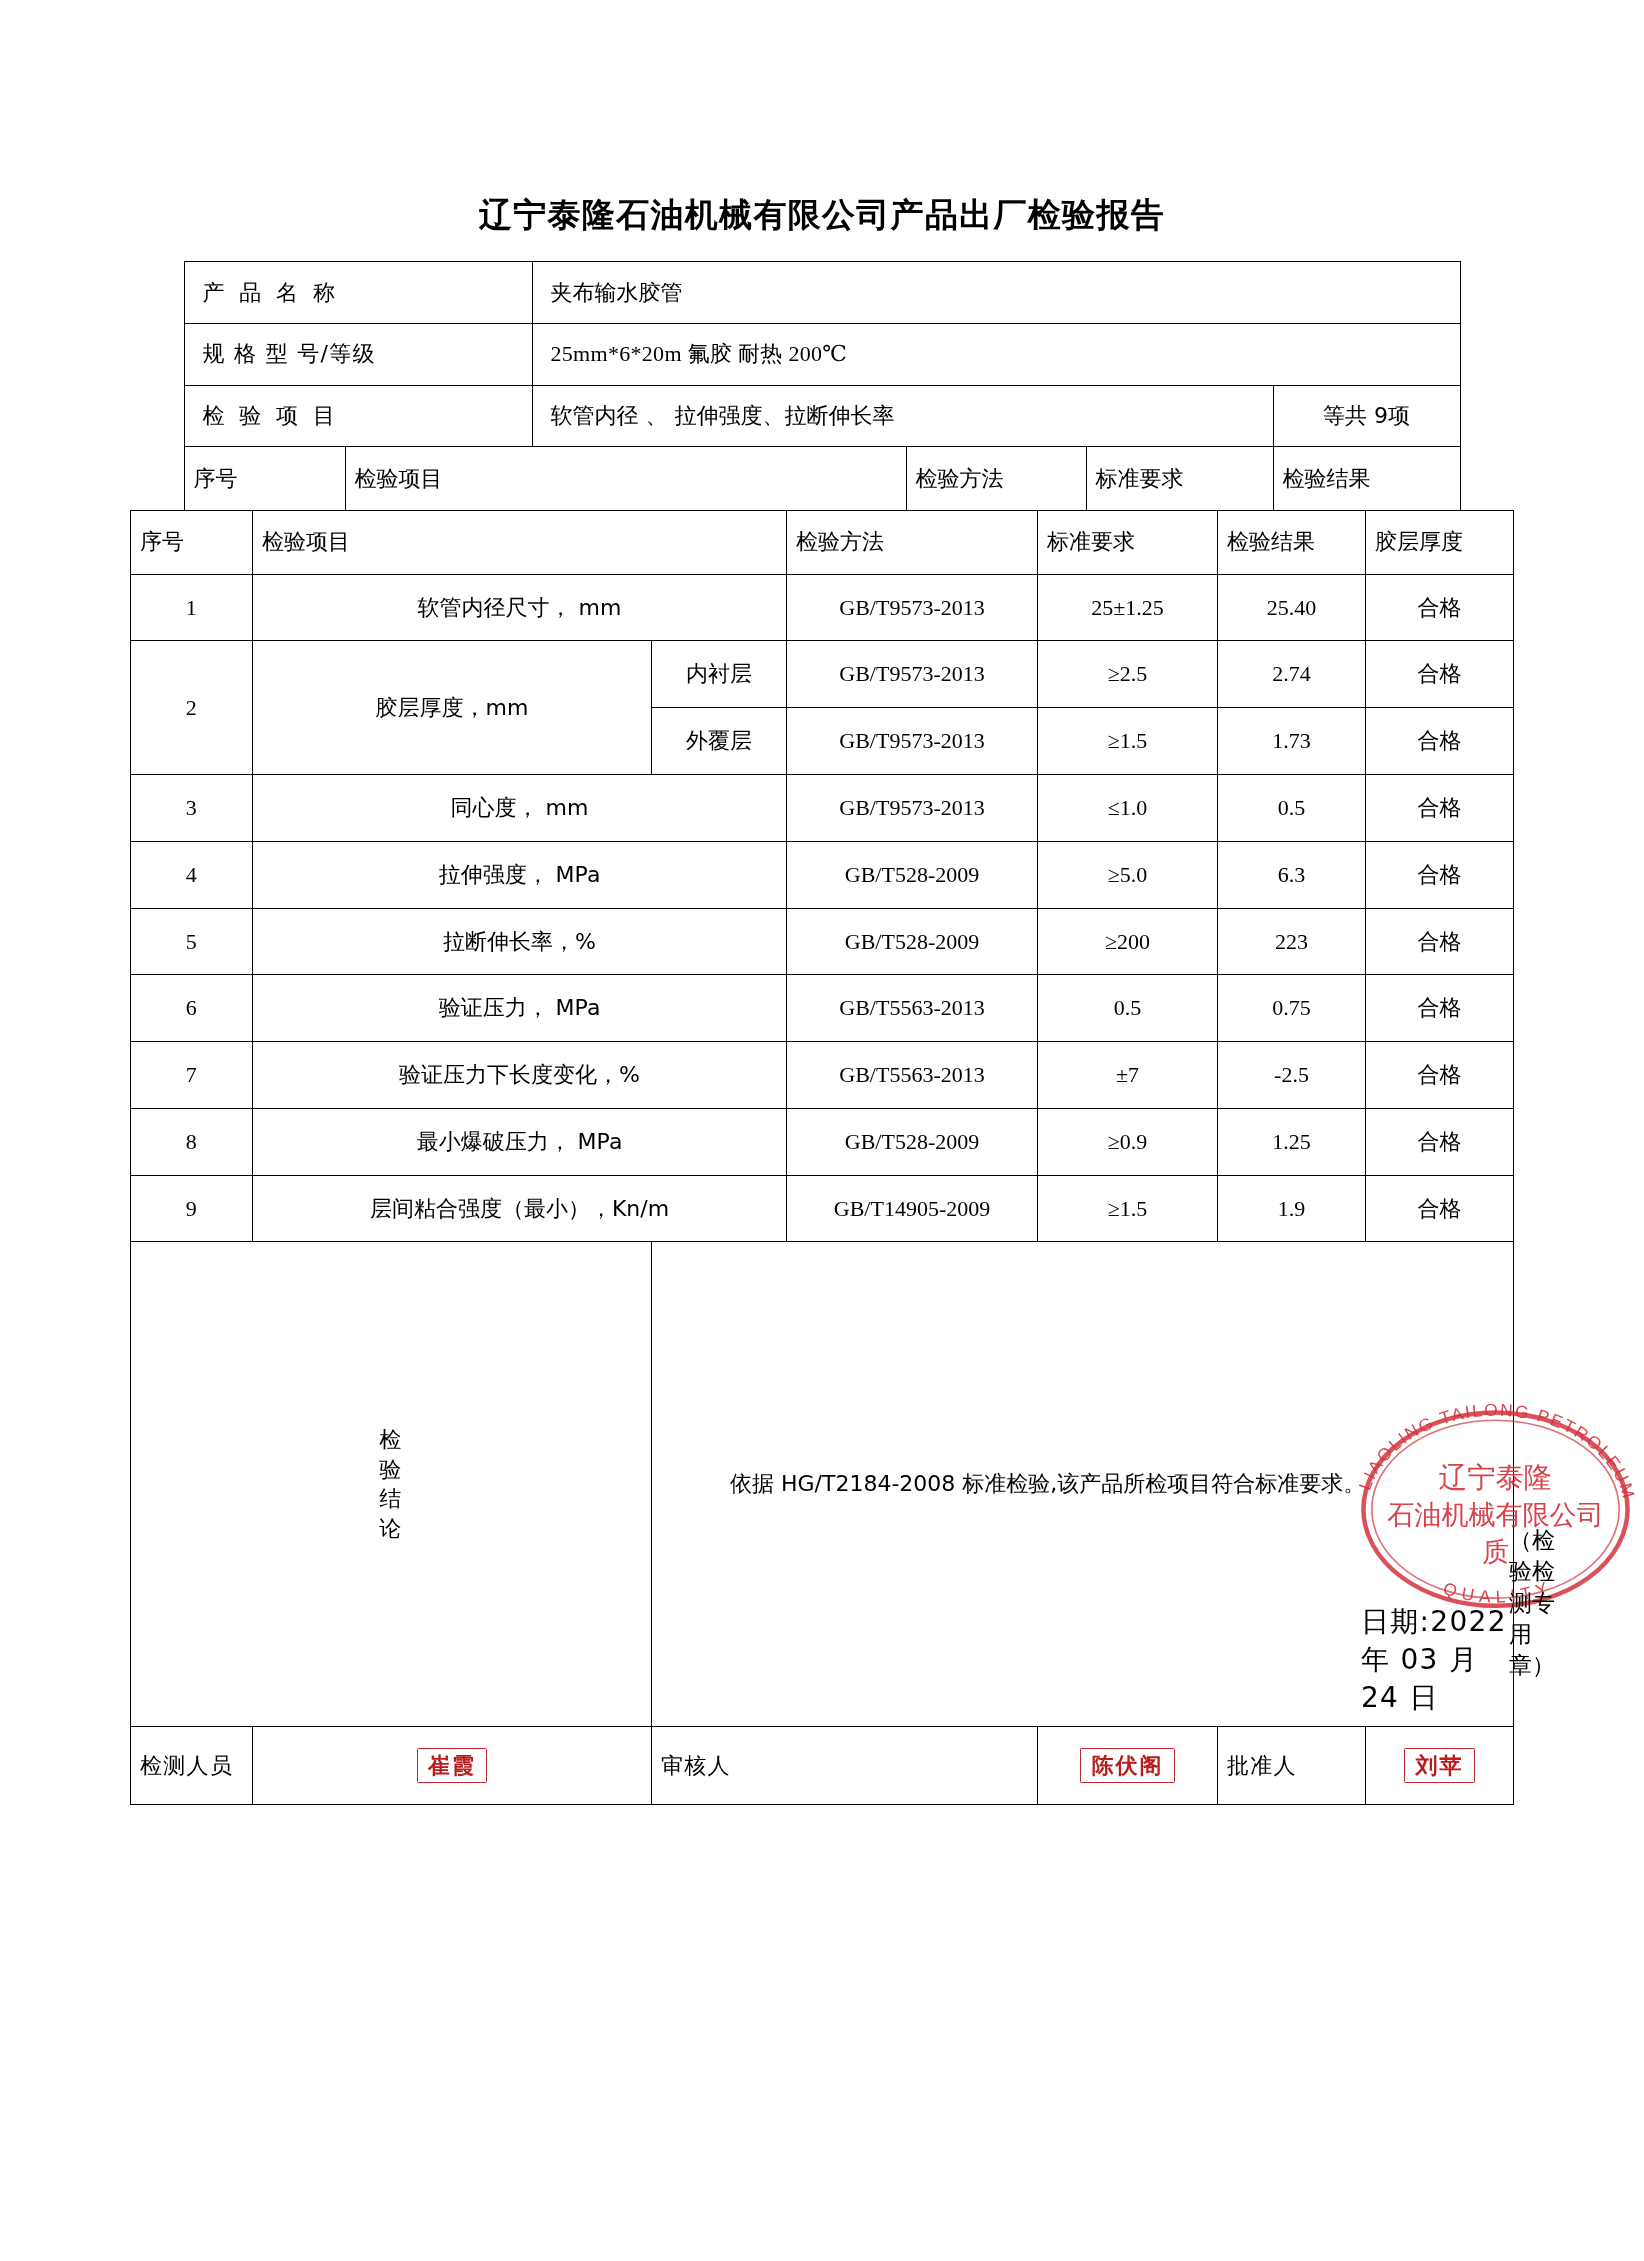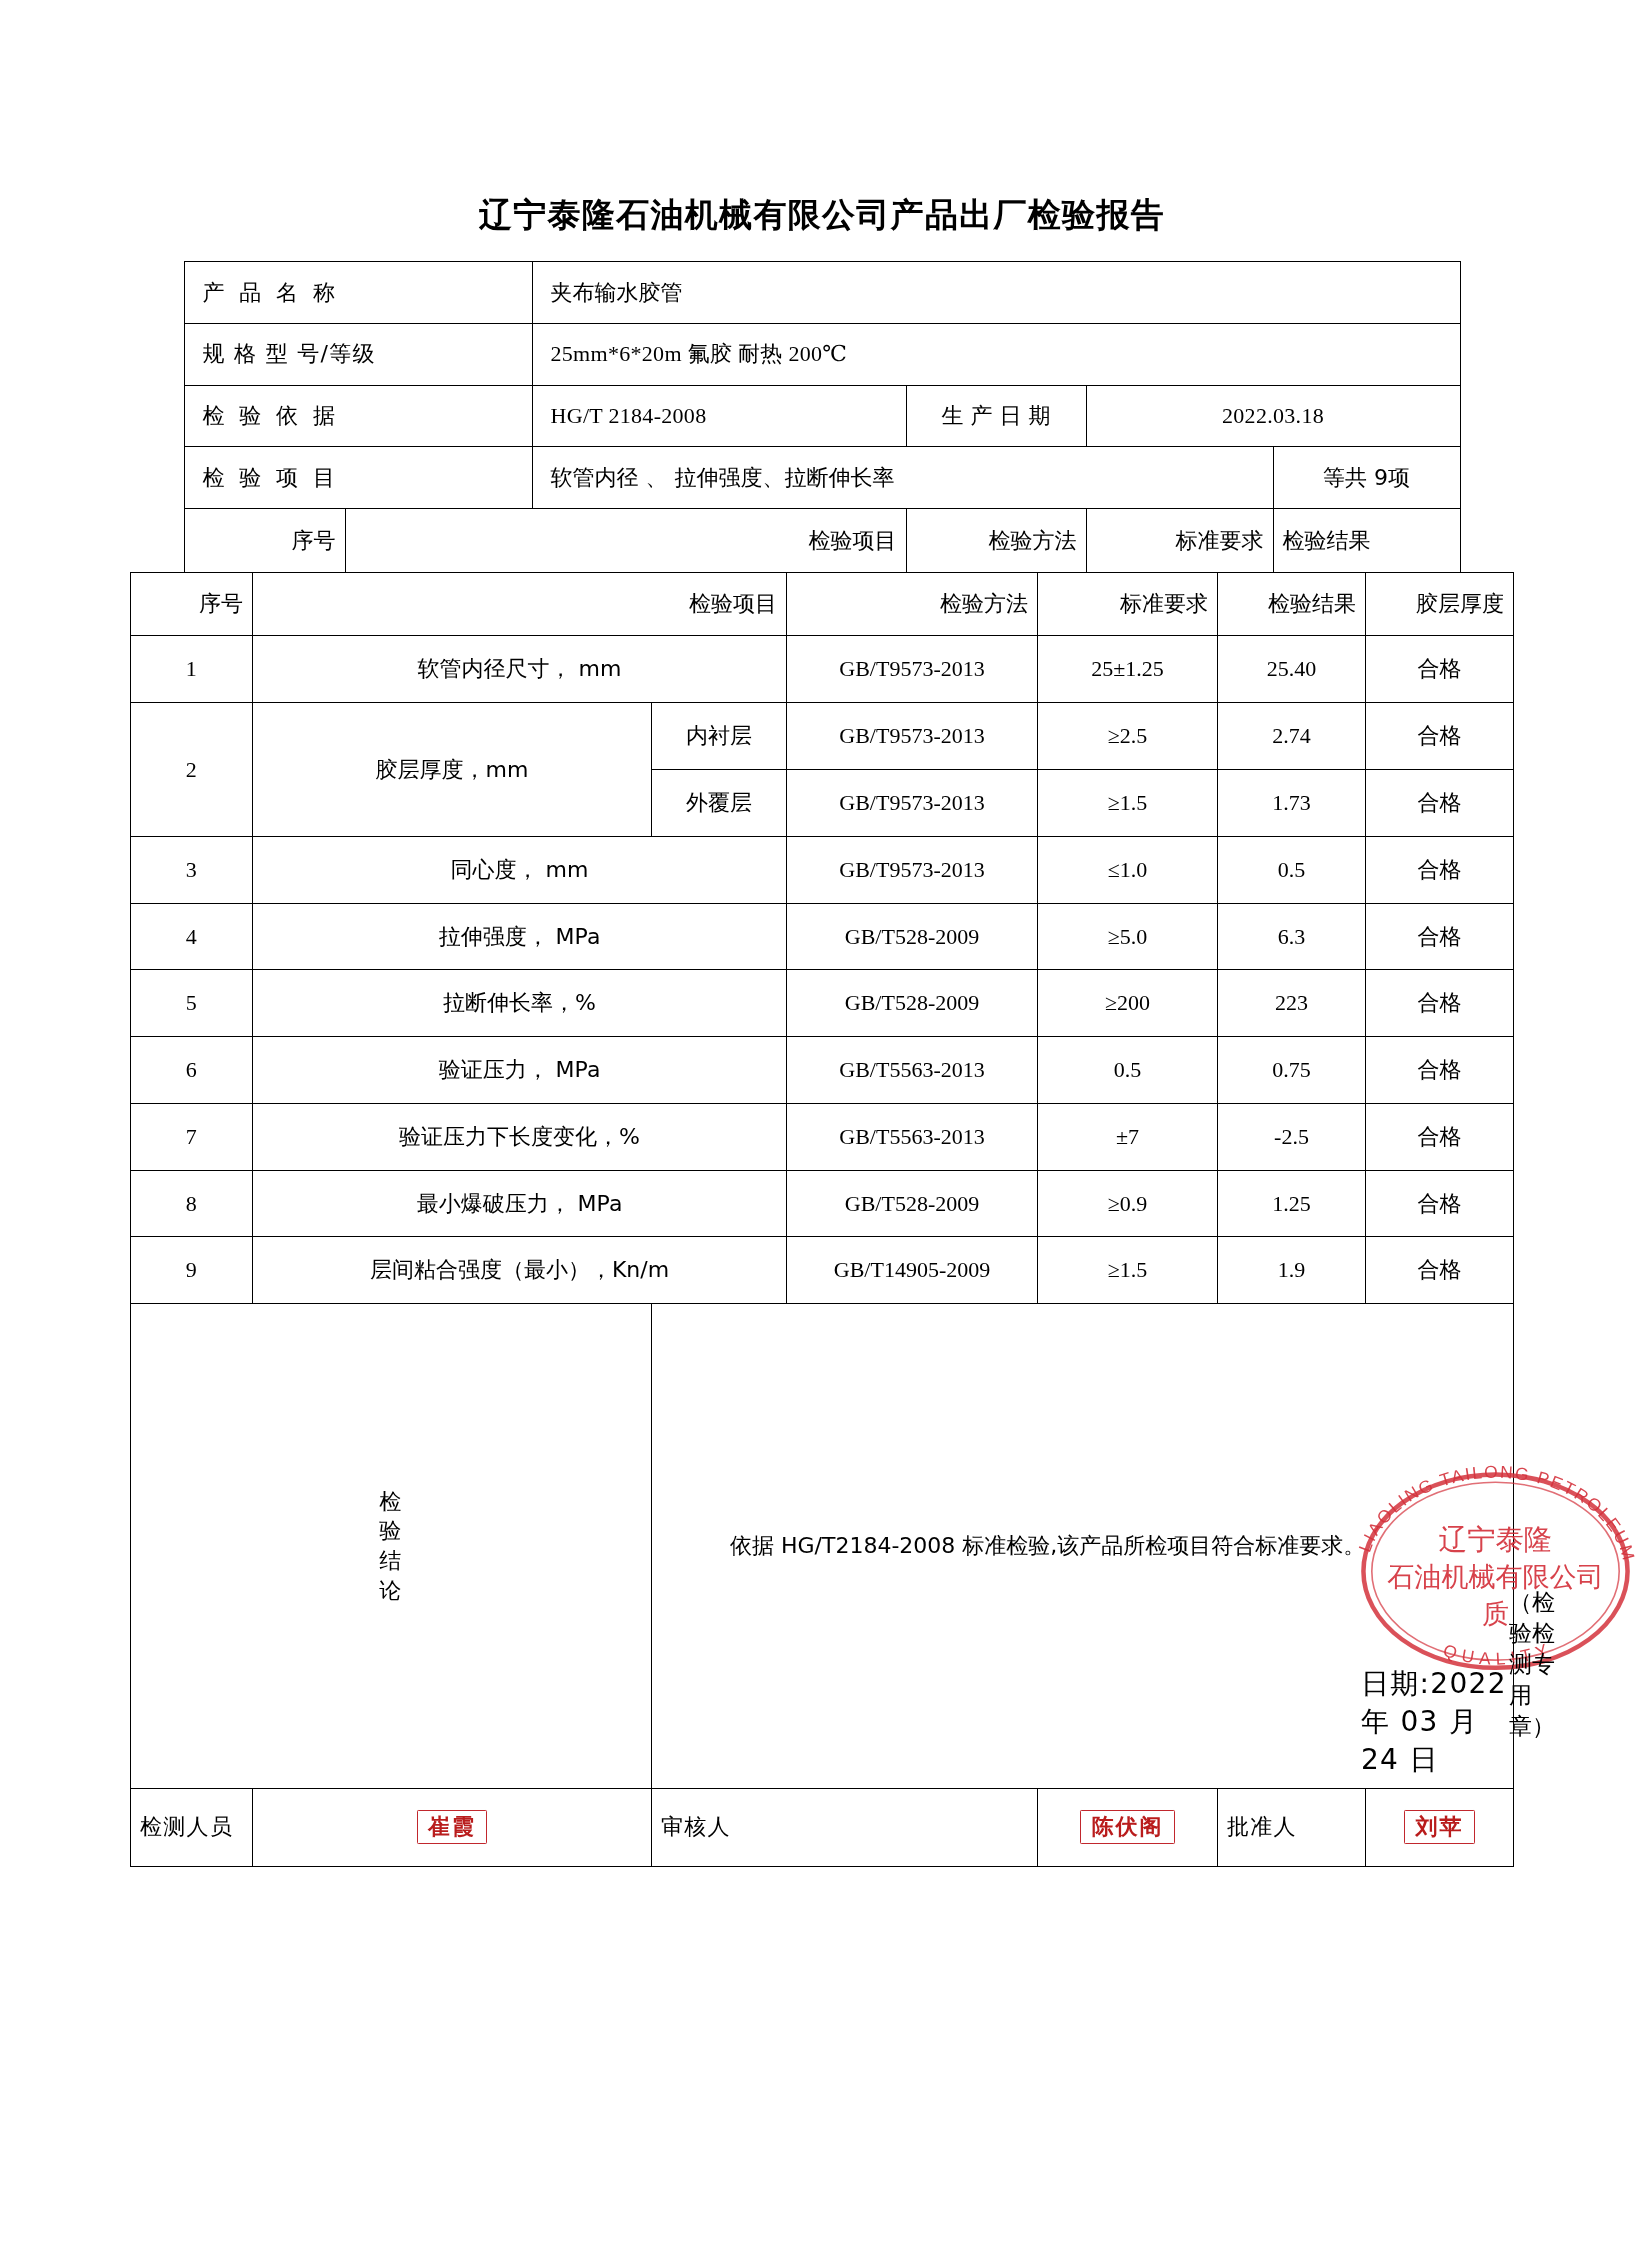--- a/index.html
+++ b/index.html
@@ -54,21 +54,21 @@
   }
   .val {
     font-family: "DejaVu Sans", "Liberation Sans", sans-serif;
     padding-left: 18px !important;
   }
   .center {
     text-align: center;
   }
   .row-h-1 td { height: 48px; }
   .hdr td {
-    text-align: right;
+    text-align: left;
     font-family: "DejaVu Sans", "Liberation Sans", sans-serif;
     font-size: 23px;
     height: 50px;
     margin-left: 24px;
   }
   .mono {
     font-family: "Liberation Serif", "DejaVu Serif", serif;
     letter-spacing: 0.3px;
   }
   .item-name {
@@ -176,26 +176,20 @@
       <tr class="row-h-1">
         <td class="lbl" colspan="2">产 品 名 称</td>
         <td class="val cjk" colspan="5">夹布输水胶管</td>
       </tr>
 
       <tr class="row-h-1">
         <td class="lbl" colspan="2" style="letter-spacing:1.3px">规 格 型 号/等级</td>
         <td class="val mono" colspan="5">25mm*6*20m   氟胶 耐热 200℃</td>
       </tr>
 
-      <tr class="row-h-1">
-        <td class="lbl" colspan="2">检 验 依 据</td>
-        <td class="val mono" colspan="2">HG/T 2184-2008</td>
-        <td class="center cjk">生 产 日 期</td>
-        <td class="center mono" colspan="2">2022.03.18</td>
-      </tr>
 
 
       <tr class="row-h-1">
         <td class="lbl" colspan="2">检 验 项 目</td>
         <td class="val cjk" colspan="4">软管内径 、  拉伸强度、拉断伸长率</td>
         <td class="center cjk nowrap">等共 9项</td>
       </tr>
 
       <tr class="hdr">
         <td>序号</td>

